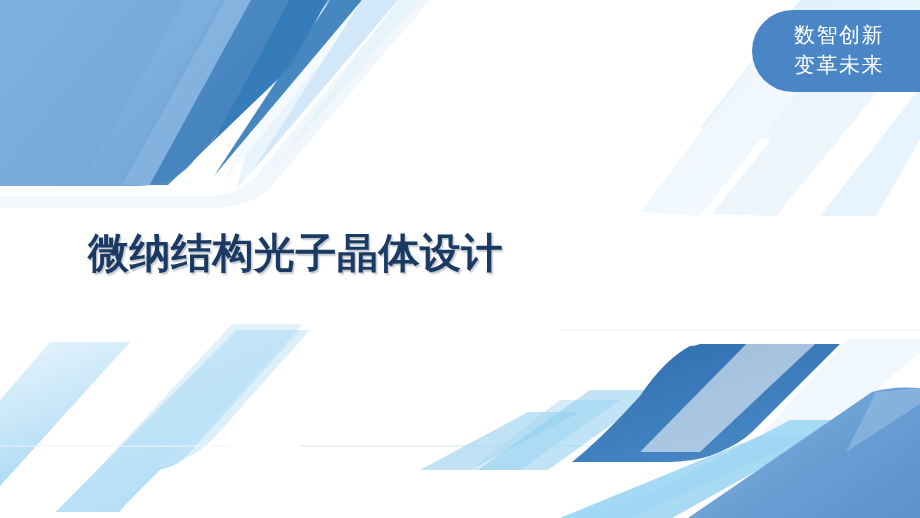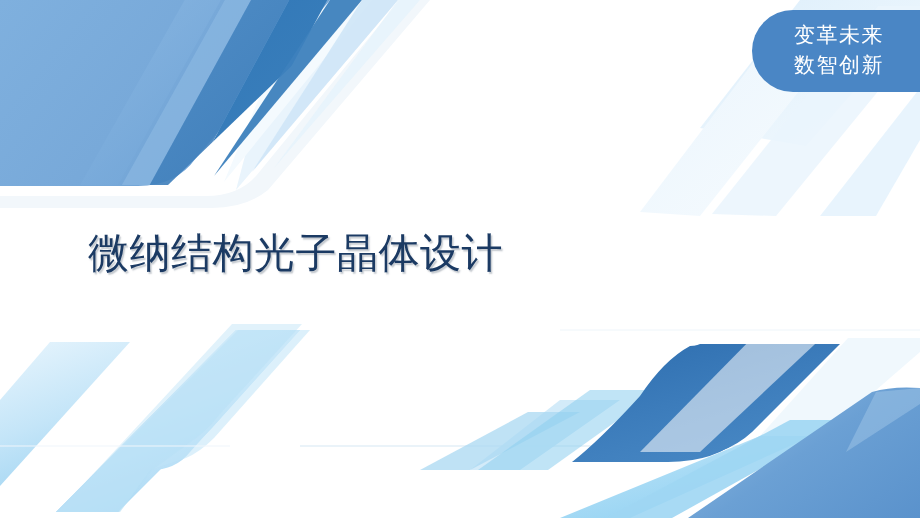--- a/index.html
+++ b/index.html
@@ -31,21 +31,21 @@
     position: absolute;
     left: 88px;
     top: 230px;
     width: 640px;
     z-index: 20;
   }
   .slide-title {
     margin: 0;
     font-family: "DejaVu Sans", "Liberation Sans", sans-serif;
     font-size: 41px;
-    font-weight: normal;
+    font-weight: bold;
     line-height: 1.15;
     letter-spacing: 0.5px;
     color: #1b3a63;
     text-shadow: 1.5px 1.5px 1.5px rgba(120,130,145,0.45);
     white-space: nowrap;
   }
 
   
   .corner-badge {
     position: absolute;
@@ -218,21 +218,21 @@
       <path d="M 920,388 L 920,518 L 700,518 Z" fill="url(#gCornerTri)"></path>
       <path d="M 920,388 L 920,518 L 688,518 L 872,392 Q 892,386 920,388 Z" fill="url(#gCornerTri)"></path>
 
       <polygon points="876,392 920,388 920,404 846,452" fill="#a7c9e9" opacity="0.45"></polygon>
     </g>
 
     <path d="M 560,330 L 920,330" stroke="#eef5fa" stroke-width="1" fill="none"></path>
   </svg>
 
   <div class="corner-badge">
+    <span class="badge-line">数智创新</span>
     <span class="badge-line">变革未来</span>
-    <span class="badge-line">数智创新</span>
   </div>
 
   <div class="title-block">
     <h1 class="slide-title">微纳结构光子晶体设计</h1>
   </div>
 
 </div>
 
 </body></html>

